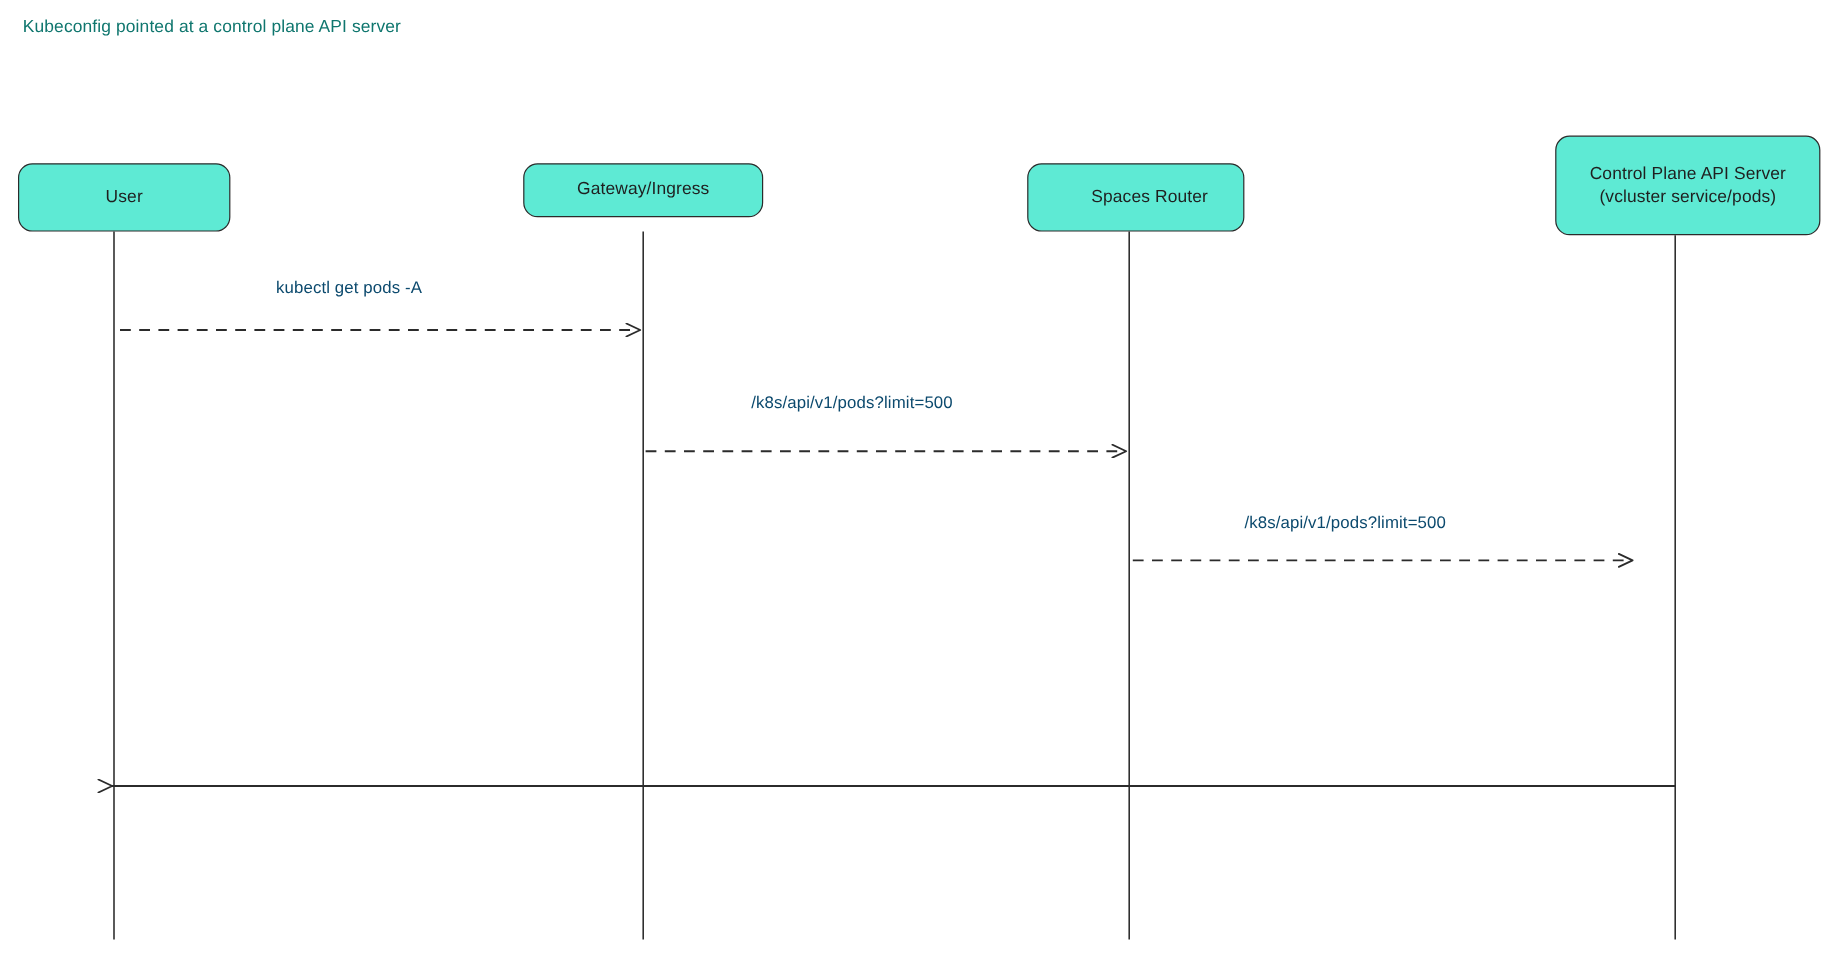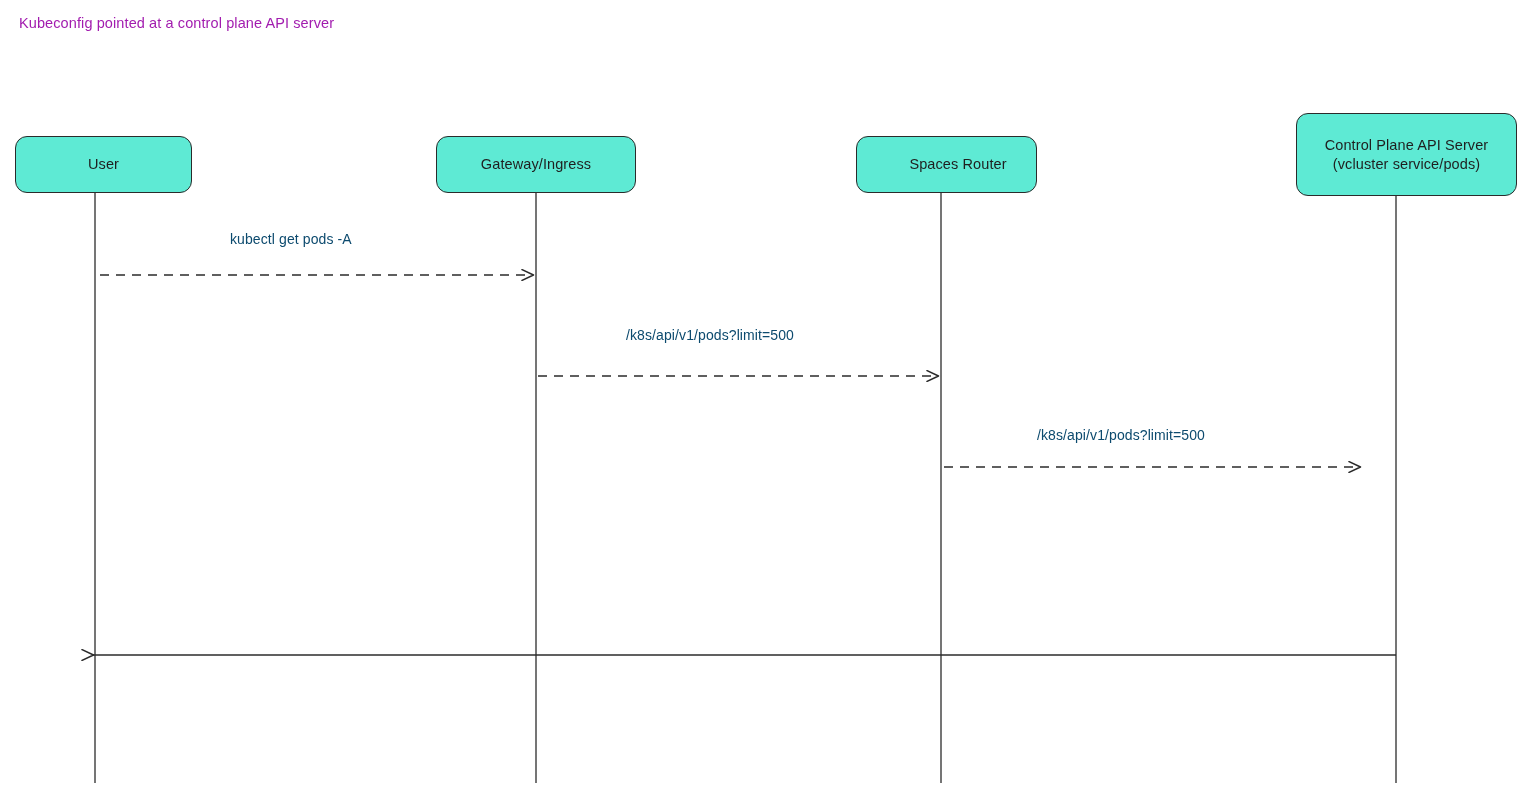--- a/index.html
+++ b/index.html
@@ -21,21 +21,21 @@
   
   #header-block {
     position: absolute;
     left: 19px;
     top: 14px;
     width: 1400px;
   }
   .header-line {
     font-size: 14.5px;
     line-height: 1.35;
-    color: #a21caf;
+    color: #0f766e;
     white-space: pre;
     letter-spacing: 0.1px;
   }
   #header-title { margin-bottom: 0; }
   #header-url   { margin-top: 23px; }
 
   
   #diagram {
     position: absolute;
     left: 0;
@@ -112,21 +112,21 @@
         <line x1="538" y1="376" x2="938" y2="376" stroke="#2b2b2b" stroke-width="1.6" stroke-dasharray="9,7" marker-end="url(#arrow-open-right)"></line>
         <line x1="944" y1="467" x2="1360" y2="467" stroke="#2b2b2b" stroke-width="1.6" stroke-dasharray="9,7" marker-end="url(#arrow-open-right)"></line>
         <line x1="1396" y1="655" x2="93" y2="655" stroke="#2b2b2b" stroke-width="1.6" marker-end="url(#arrow-open-left)"></line>
       </g>
   </svg>
 
   <div id="participants-layer">
       <div class="participant" style="left: 15px; top: 136px; width: 177px; height: 57px;">
         <div class="participant-label">User</div>
       </div>
-      <div class="participant" style="left: 436px; top: 136px; width: 200px; height: 57px;">
+      <div class="participant" style="left: 436px; top: 136px; width: 200px; height: 45px;">
         <div class="participant-label">Gateway/Ingress</div>
       </div>
       <div class="participant" style="left: 856px; top: 136px; width: 181px; height: 57px; padding-left: 23px;">
         <div class="participant-label">Spaces Router</div>
       </div>
       <div class="participant" style="left: 1296px; top: 113px; width: 221px; height: 83px;">
         <div class="participant-label">Control Plane API Server
 (vcluster service/pods)</div>
       </div>
     </div>

